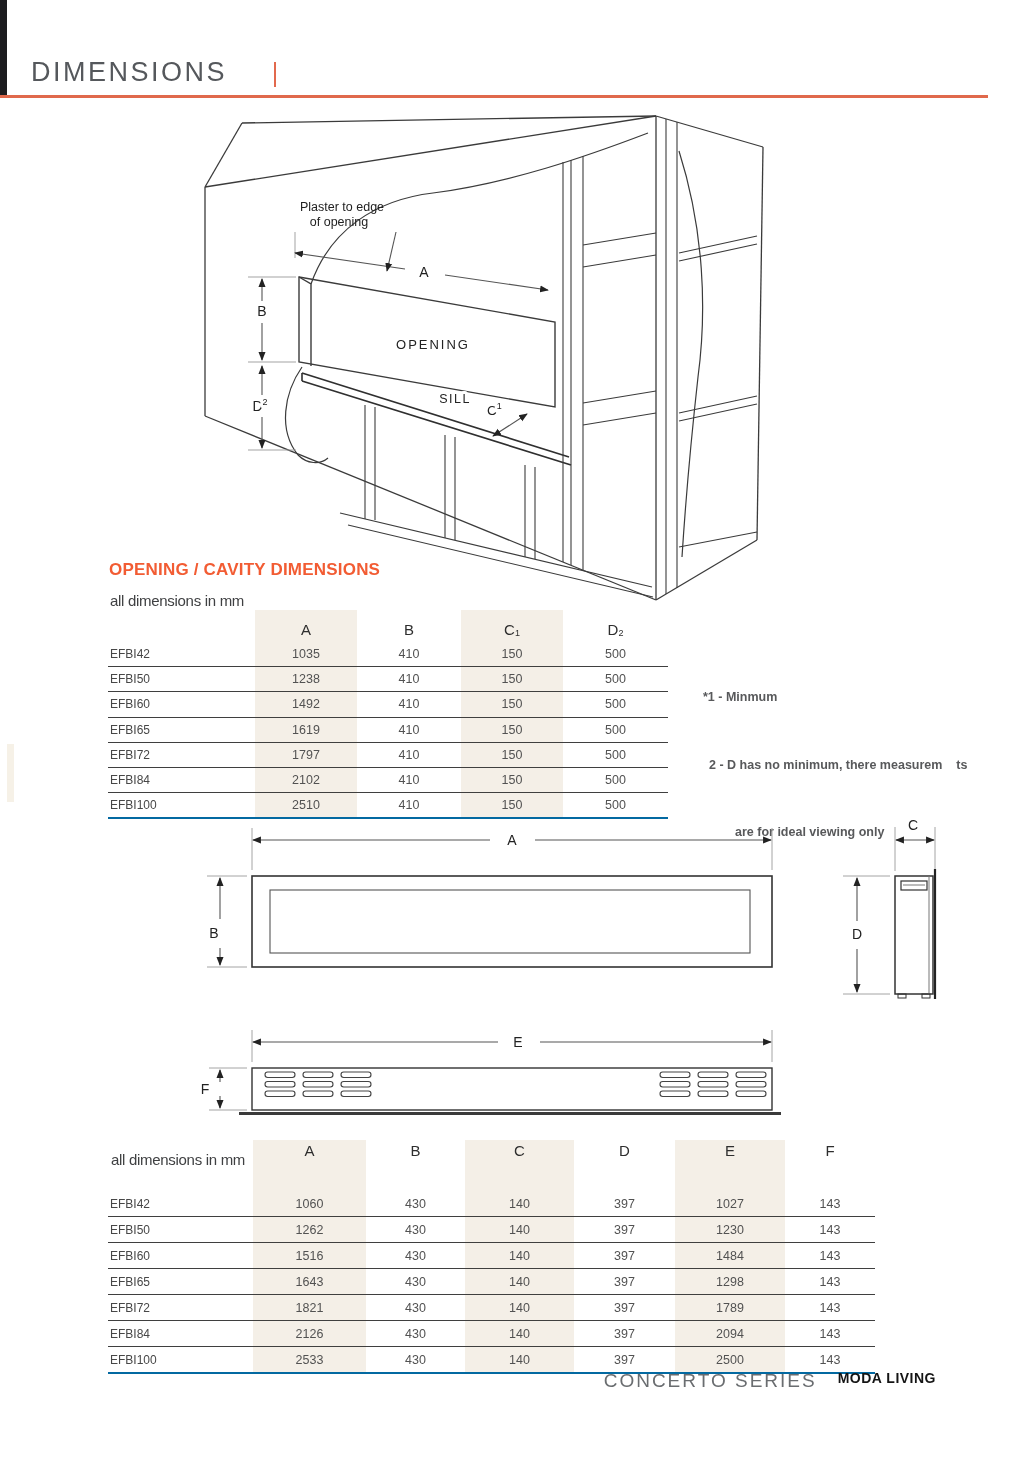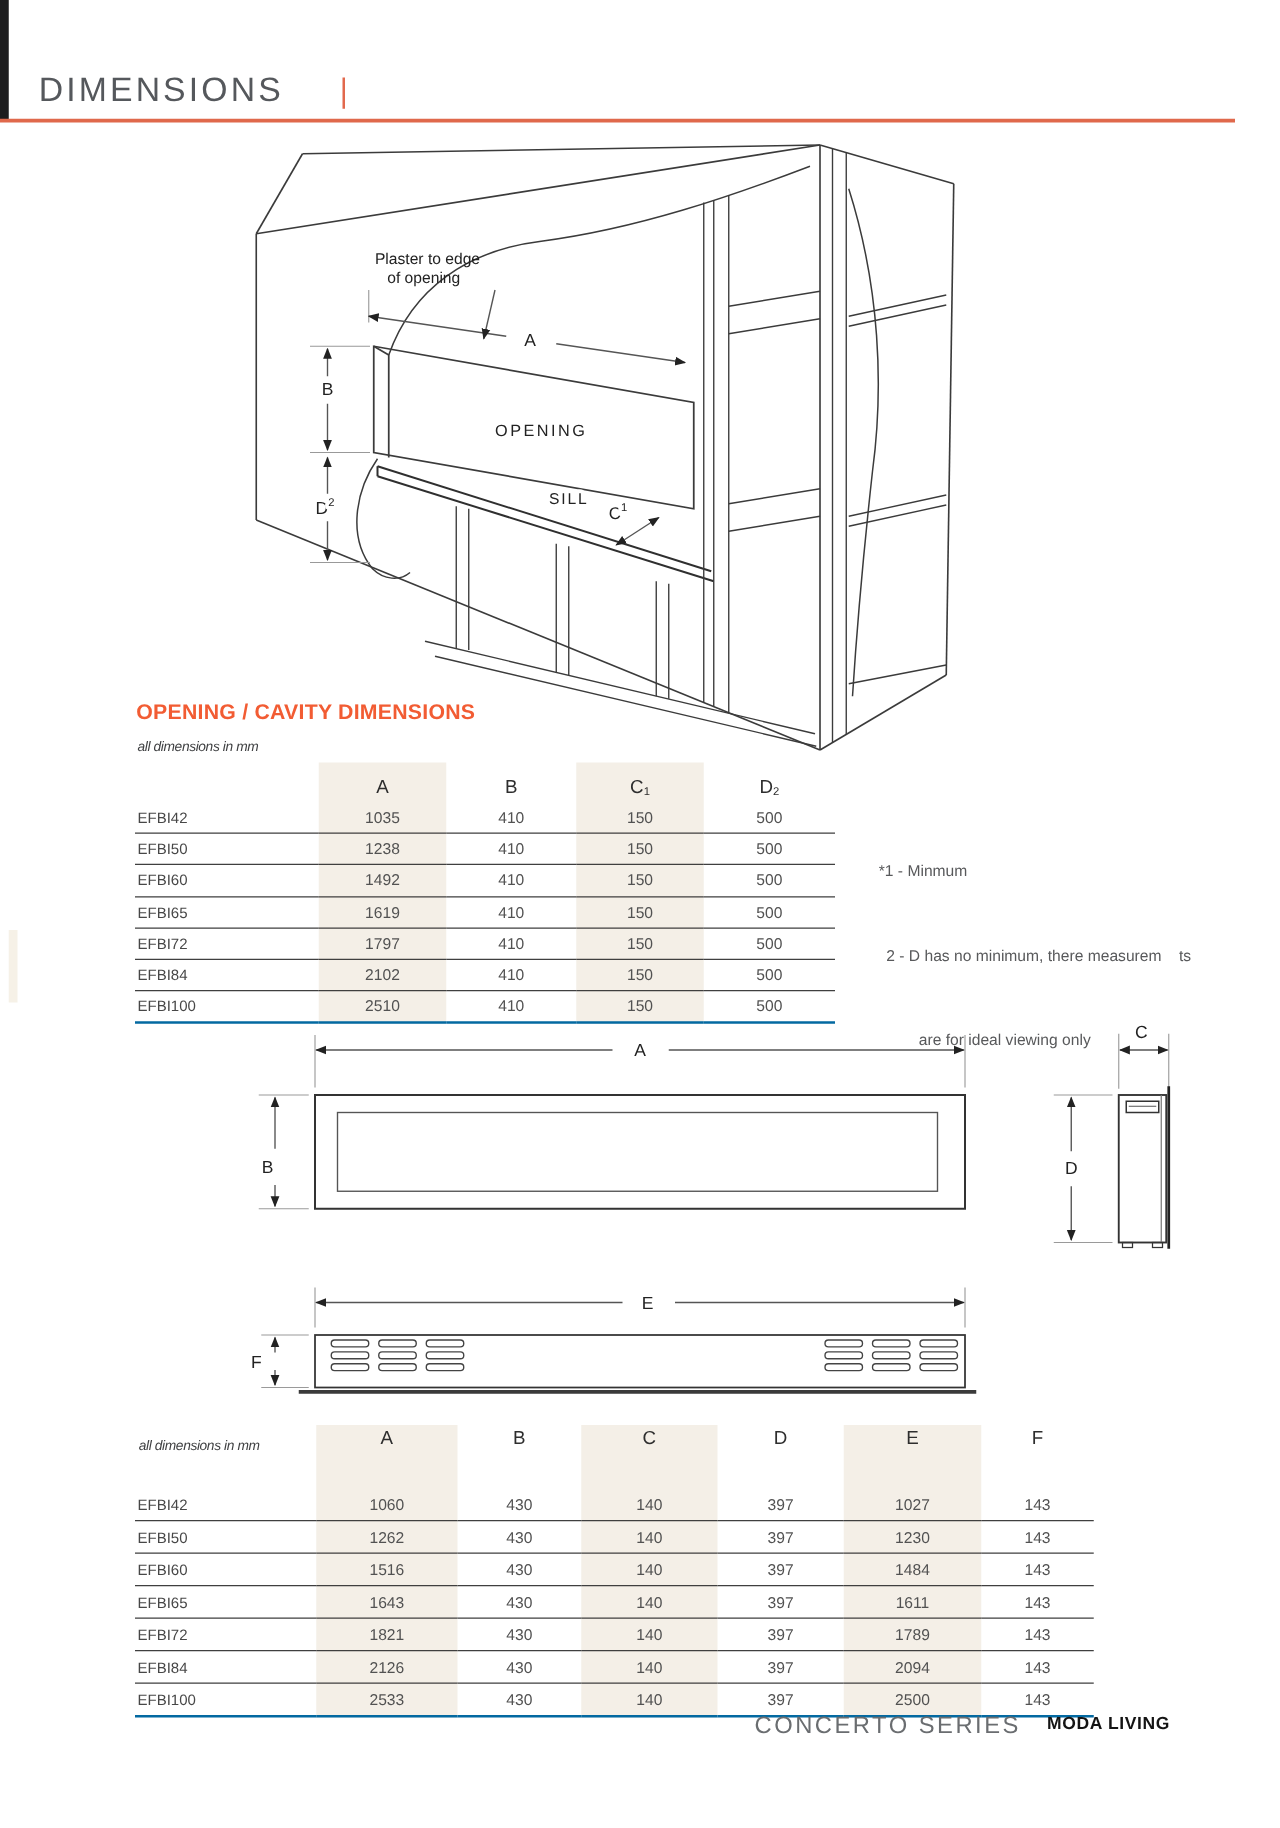--- a/index.html
+++ b/index.html
@@ -9,42 +9,42 @@
   .edge-strip{position:absolute;left:7px;top:744px;width:7px;height:58px;background:#f5efe3;opacity:.85;}
   .title{position:absolute;left:31px;top:57px;font-size:27px;letter-spacing:2.5px;color:#55585c;}
   .title-tick{position:absolute;left:274px;top:62px;width:2px;height:25px;background:#e2694d;}
   .title-rule{position:absolute;left:0;top:95px;width:988px;height:2.5px;background:#e0694c;}
   svg{position:absolute;overflow:visible;}
   .wall-svg{left:190px;top:105px;}
   .front-svg{left:195px;top:818px;}
   .side-svg{left:840px;top:815px;}
   .bottom-svg{left:195px;top:1022px;}
   .sec-heading{position:absolute;left:109px;top:560px;font-size:17px;font-weight:bold;color:#f25c33;letter-spacing:.2px;}
-  .units{position:absolute;font-style:italic;font-size:11px;letter-spacing:-.3px;color:#3f4042;}
+  .units{position:absolute;font-size:15px;letter-spacing:-.3px;color:#3f4042;}
   .units1{left:110px;top:592px;}
   .units2{left:111px;top:1151px;}
   .tbl{position:absolute;left:108px;}
   .tbl1{top:610px;width:560px;}
   .tbl2{top:1140px;width:767px;}
   .shade{position:absolute;top:0;bottom:0;background:#f4efe7;}
   .grid{position:relative;display:grid;}
   .grid1{grid-template-columns:147px 102px 104px 102px 105px;}
   .grid2{grid-template-columns:145px 113px 99px 109px 101px 110px 90px;}
   .cell{display:flex;justify-content:center;}
   .cell.lab{justify-content:flex-start;padding-left:2px;}
   .th{font-size:15px;color:#2e2e2e;align-items:flex-end;padding-bottom:4px;}
   .grid1 .th{height:28px;}
   .grid2 .th{height:45px;align-items:flex-start;padding-top:2px;}
   .th sup{font-size:9px;line-height:1;margin-top:-2px;}
   .td{align-items:center;font-size:12.5px;color:#525252;border-bottom:1.6px solid #3f3f3f;}
   .td.lab{font-size:12px;color:#474747;}
   .grid1 .td{height:24.2px;}
   .grid2 .td{height:25px;}
   .td.last{border-bottom:2px solid #0369a1;}
-  .notes{position:absolute;left:703px;top:641px;font-size:12.5px;color:#58595b;line-height:22.5px;white-space:pre;}
+  .notes{position:absolute;left:703px;top:641px;font-size:12.5px;color:#58595b;line-height:22.5px;white-space:pre;font-weight:bold;}
   .note.n2{margin-left:6px;}
   .note.n3{margin-left:32px;}
   .footer{position:absolute;top:1370px;right:88px;display:flex;align-items:flex-start;gap:21px;}
   .footer .series{font-size:19px;letter-spacing:2px;color:#6a6d70;}
   .footer .brand{font-size:14px;font-weight:bold;letter-spacing:.5px;color:#141414;}
   text{font-family:"Liberation Sans",sans-serif;fill:#222;}
   .halo{paint-order:stroke;stroke:#fff;stroke-width:6px;stroke-linejoin:round;}
 </style>
 </head>
 <body>
@@ -327,21 +327,21 @@
         <div class="cell td">430</div>
         <div class="cell td">140</div>
         <div class="cell td">397</div>
         <div class="cell td">1484</div>
         <div class="cell td">143</div>
         <div class="cell td lab">EFBI65</div>
         <div class="cell td">1643</div>
         <div class="cell td">430</div>
         <div class="cell td">140</div>
         <div class="cell td">397</div>
-        <div class="cell td">1611</div>
+        <div class="cell td">1298</div>
         <div class="cell td">143</div>
         <div class="cell td lab">EFBI72</div>
         <div class="cell td">1821</div>
         <div class="cell td">430</div>
         <div class="cell td">140</div>
         <div class="cell td">397</div>
         <div class="cell td">1789</div>
         <div class="cell td">143</div>
         <div class="cell td lab">EFBI84</div>
         <div class="cell td">2126</div>

